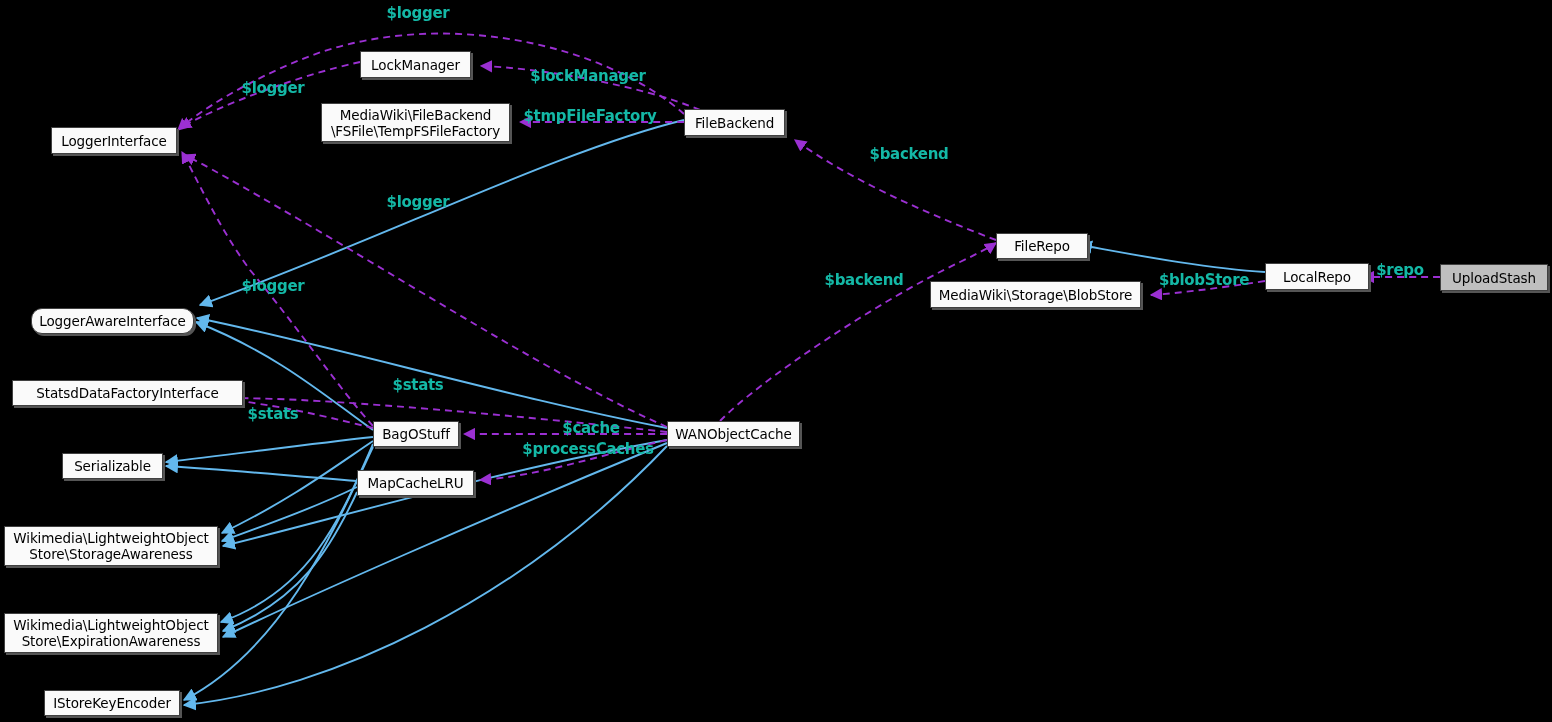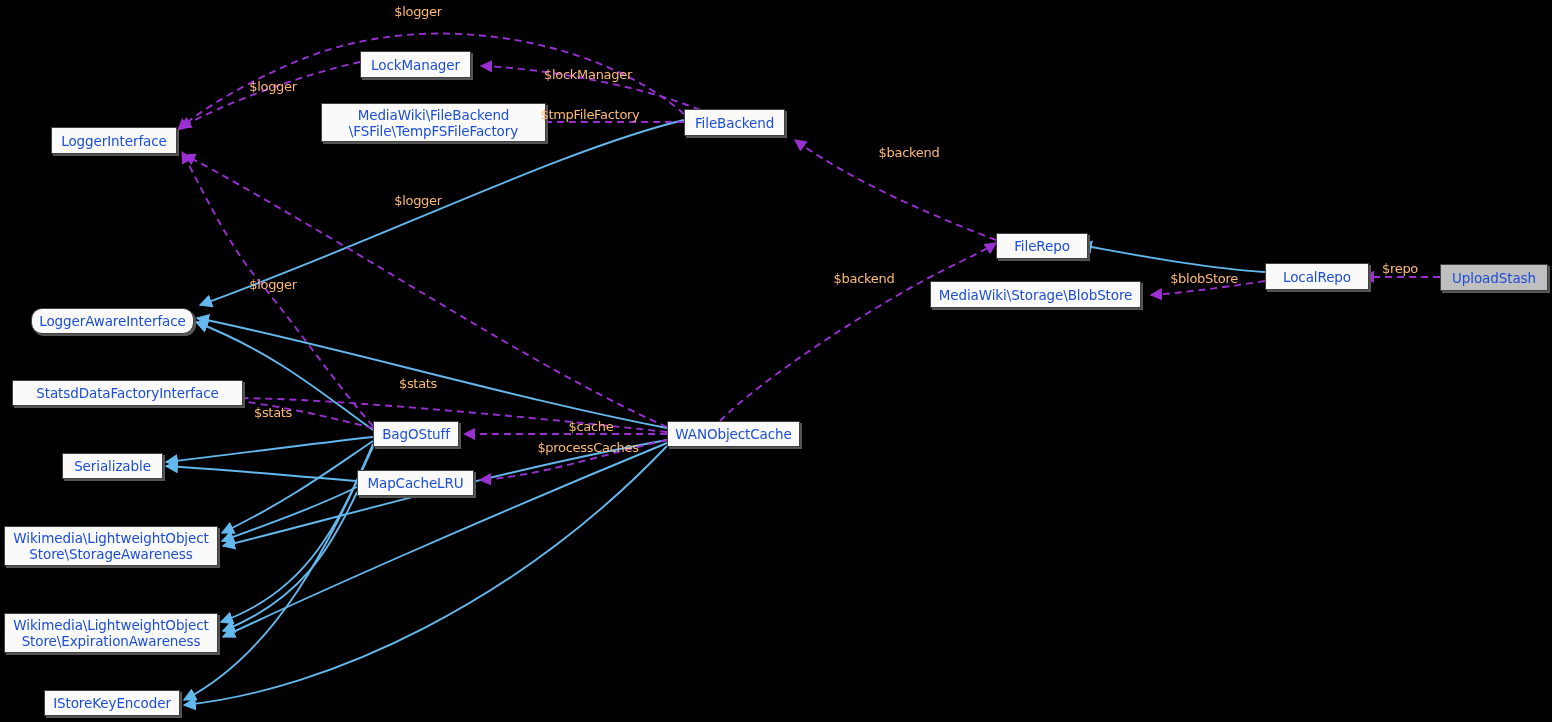--- a/index.html
+++ b/index.html
@@ -21,39 +21,39 @@
     top: 0;
     width: 1552px;
     height: 722px;
   }
   .node {
     position: absolute;
     box-sizing: border-box;
     background: #FAFAFA;
     border: 1px solid #404040;
     box-shadow: 2px 2px 0 0 #555555;
-    color: #1d4ed8;
+    color: #000000;
     font-size: 13.5px;
     line-height: 16px;
     display: flex;
     align-items: center;
     justify-content: center;
     text-align: center;
     white-space: pre-line;
     padding: 0 23px;
     letter-spacing: -0.1px;
   }
   .node.focus {
     background: #BFBFBF;
   }
   .edge-label {
     position: absolute;
-    color: #fdba74;
-    font-size: 13px;
-    font-weight: normal;
+    color: #14b8a6;
+    font-size: 15px;
+    font-weight: bold;
     font-family: "DejaVu Sans", "Liberation Sans", sans-serif;
     white-space: nowrap;
     letter-spacing: -0.3px;
     transform: translateX(-50%);
   }
 </style>
 </head>
 <body>
 
 <div id="canvas">
@@ -97,21 +97,21 @@
         <path d="M 373,428 C 340,420 300,410 260,404 C 240,401 225,397 213,394" fill="none" stroke="#9B30D2" stroke-width="1.9" stroke-dasharray="7,5" marker-end="url(#arrow-usage)"></path>
         <path d="M 667,432 C 560,420 400,405 300,400 C 260,398 230,398 213,398" fill="none" stroke="#9B30D2" stroke-width="1.9" stroke-dasharray="7,5" marker-end="url(#arrow-usage)"></path>
         <path d="M 667,434 C 600,434 520,434 464,434" fill="none" stroke="#9B30D2" stroke-width="1.9" stroke-dasharray="7,5" marker-end="url(#arrow-usage)"></path>
         <path d="M 667,440 C 600,455 540,476 480,480" fill="none" stroke="#9B30D2" stroke-width="1.9" stroke-dasharray="7,5" marker-end="url(#arrow-usage)"></path>
       </g>
   </svg>
 
   <div id="nodes-layer">
       <div class="node" style="left: 51px; top: 127px; width: 126px; height: 27px;">LoggerInterface</div>
       <div class="node" style="left: 360px; top: 51px; width: 111px; height: 27px;">LockManager</div>
-      <div class="node" style="left: 321px; top: 103px; width: 225px; height: 39px;">MediaWiki\FileBackend
+      <div class="node" style="left: 321px; top: 103px; width: 189px; height: 39px;">MediaWiki\FileBackend
 \FSFile\TempFSFileFactory</div>
       <div class="node" style="left: 684px; top: 109px; width: 101px; height: 27px;">FileBackend</div>
       <div class="node" style="left: 996px; top: 233px; width: 92px; height: 26px;">FileRepo</div>
       <div class="node" style="left: 930px; top: 281px; width: 211px; height: 27px;">MediaWiki\Storage\BlobStore</div>
       <div class="node" style="left: 1265px; top: 263px; width: 104px; height: 27px;">LocalRepo</div>
       <div class="node focus" style="left: 1440px; top: 264px; width: 108px; height: 27px;">UploadStash</div>
       <div class="node" style="left: 31px; top: 308px; width: 163px; height: 26px; border-radius: 11px;">LoggerAwareInterface</div>
       <div class="node" style="left: 12px; top: 380px; width: 231px; height: 26px;">StatsdDataFactoryInterface</div>
       <div class="node" style="left: 373px; top: 421px; width: 86px; height: 26px;">BagOStuff</div>
       <div class="node" style="left: 667px; top: 421px; width: 133px; height: 26px;">WANObjectCache</div>

